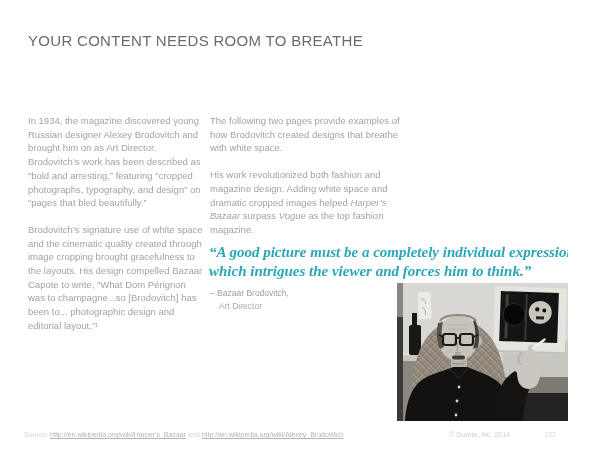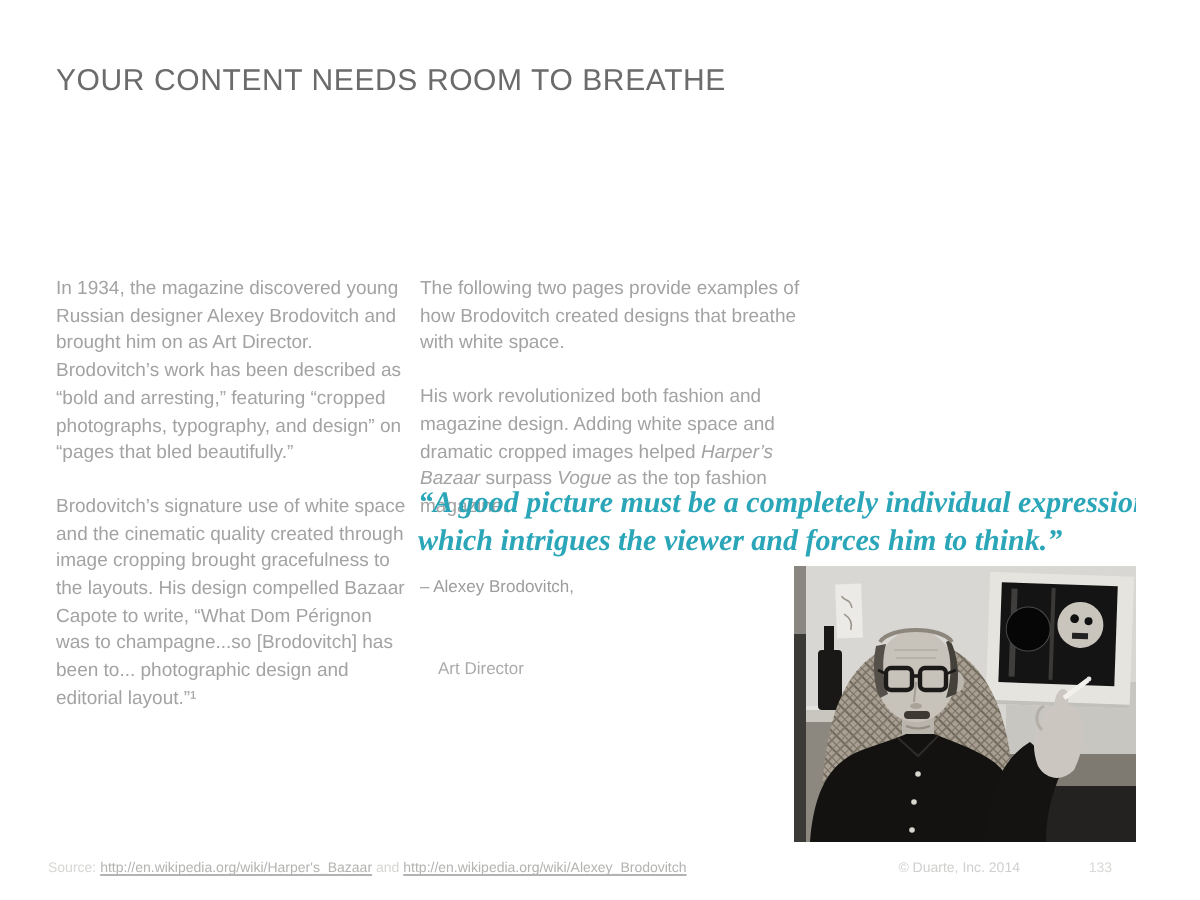--- a/index.html
+++ b/index.html
@@ -20,21 +20,20 @@
     font-weight: 400;
     letter-spacing: 0.3px;
     color: #6b6b6b;
   }
   .col {
     position: absolute;
     top: 114px;
     font-size: 9.5px;
     line-height: 13.7px;
     color: #a3a3a3;
-    margin-top: 24px;
   }
   .col-left  { left: 28px;  width: 177px; }
   .col-right { left: 210px; width: 190px; }
   .col p + p { margin-top: 13px; }
   .quote {
     position: absolute;
     left: 209px;
     top: 243px;
     width: 400px;
     font-family: "Liberation Serif", serif;
@@ -49,21 +48,20 @@
     left: 210px;
     top: 287px;
     font-size: 8.5px;
     line-height: 12.5px;
     color: #9d9d9d;
   }
   .attribution .role {
     display: block;
     padding-left: 9px;
     color: #ababab;
-    margin-top: 28px;
   }
   .photo {
     position: absolute;
     left: 397px;
     top: 283px;
     width: 174px;
     height: 138px;
     overflow: hidden;
   }
   .photo svg { display: block; width: 100%; height: 100%; }
@@ -108,21 +106,21 @@
   </div>
 
   <div class="col col-right">
     <p>The following two pages provide examples of how Brodovitch created designs that breathe with white space.</p>
     <p><span>His work revolutionized both fashion and magazine design. Adding white space and dramatic cropped images helped </span><span style="font-style: italic;">Harper’s Bazaar</span><span> surpass </span><span style="font-style: italic;">Vogue</span><span> as the top fashion magazine.</span></p>
   </div>
 
   <div class="quote">“A good picture must be a completely individual expression which intrigues the viewer and forces him to think.”</div>
 
   <div class="attribution">
-    <span>– Alexey Brodovitch,</span>
+    <span>– Bazaar Brodovitch,</span>
     <span class="role">Art Director</span>
   </div>
 
   <div class="photo">
     <svg viewBox="0 0 174 138" preserveAspectRatio="none" aria-hidden="true">
       <defs>
         <pattern id="cane" width="6" height="6" patternUnits="userSpaceOnUse" patternTransform="rotate(45)">
           <rect width="6" height="6" fill="#a89f92"></rect>
           <path d="M0,0H6 M0,3H6" stroke="#6f685c" stroke-width="1.1"></path>
           <path d="M0,0V6 M3,0V6" stroke="#7a7366" stroke-width="0.9"></path>

